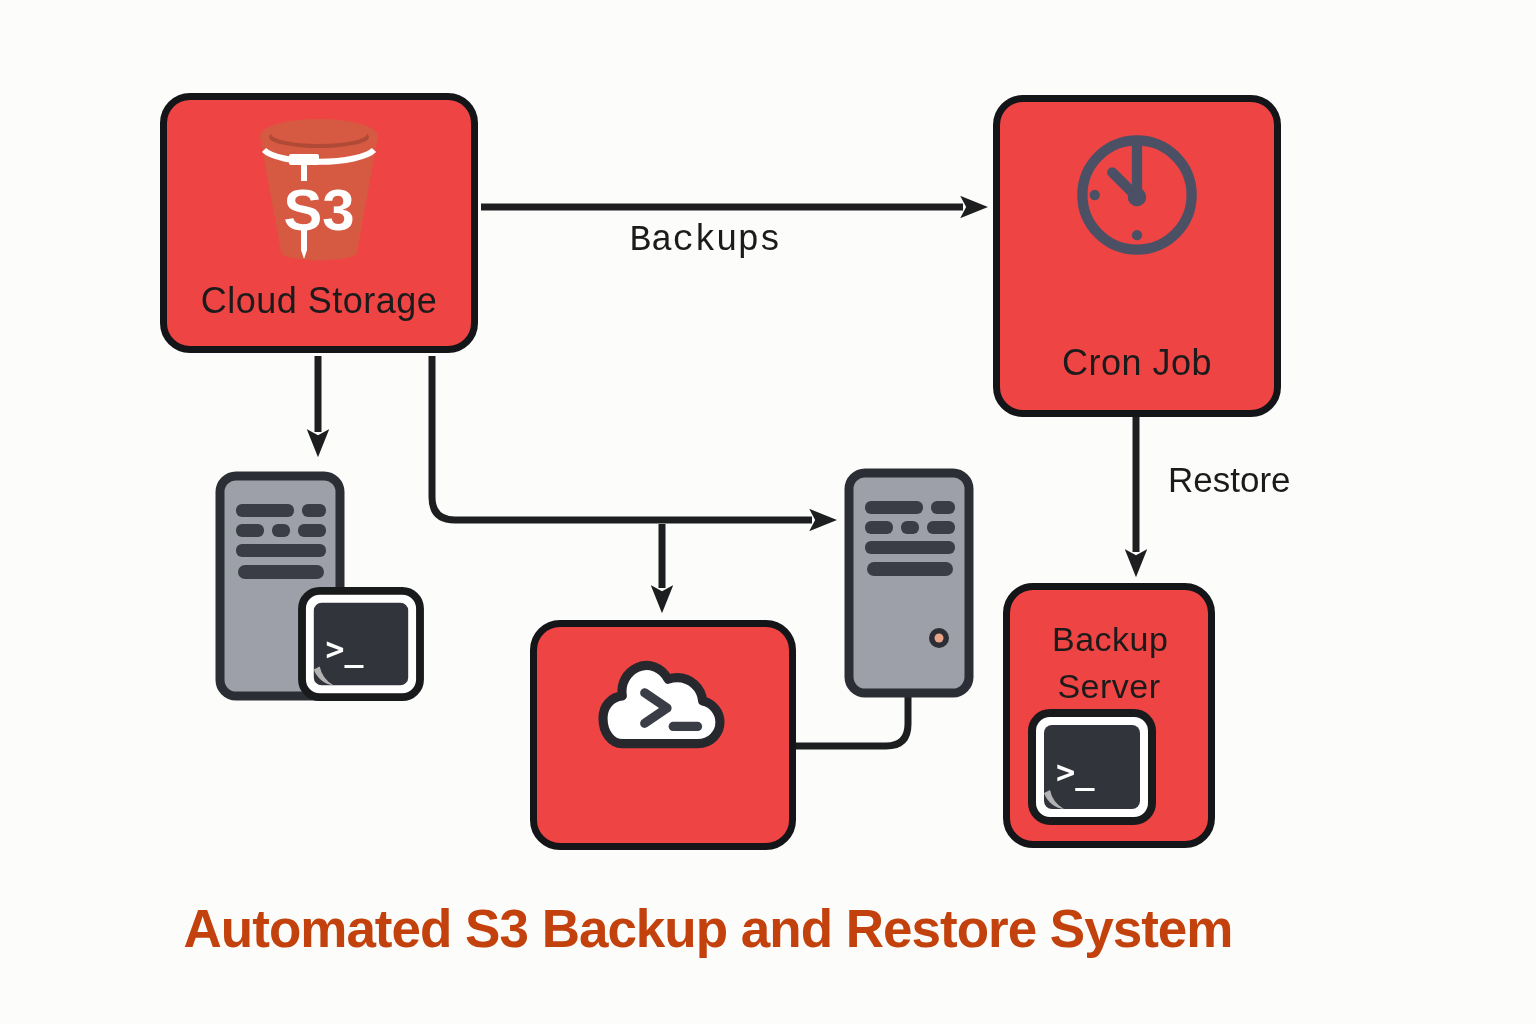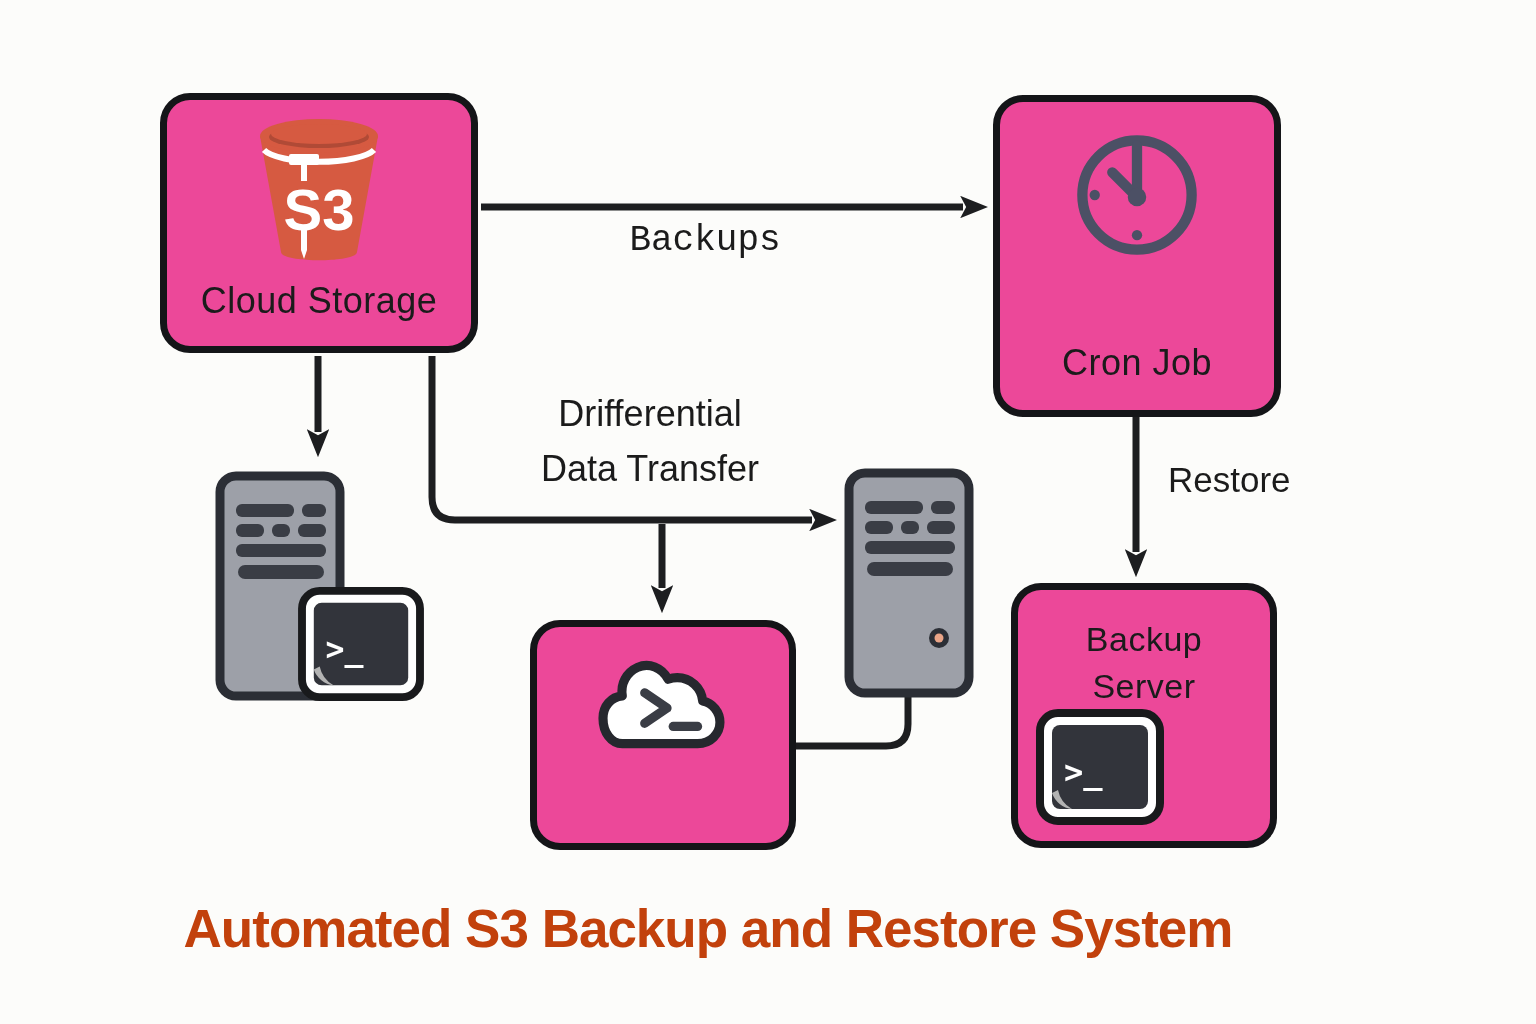--- a/index.html
+++ b/index.html
@@ -6,32 +6,32 @@
   .canvas {
     position:relative; width:1536px; height:1024px;
     background:#fcfcfa; overflow:hidden;
     font-family:"Liberation Sans", sans-serif; color:#1b1b1b;
   }
   .wires { position:absolute; left:0; top:0; width:1536px; height:1024px; }
   .wire { stroke:#1d1e20; stroke-width:7; fill:none; stroke-linejoin:round; }
 
   .box {
     position:absolute; box-sizing:border-box;
-    background:#ec4899; border:7px solid #141518; border-radius:30px;
+    background:#ef4444; border:7px solid #141518; border-radius:30px;
   }
   .node-label {
     position:absolute; left:0; right:0; text-align:center;
     font-size:36px; color:#1b1b1b; letter-spacing:0.5px;
   }
   .icon { display:block; margin:0 auto; }
 
   #cloud-storage { left:160px; top:93px;  width:318px; height:260px; }
   #cron-job      { left:993px; top:95px;  width:288px; height:322px; }
   #aws-cli       { left:530px; top:620px; width:266px; height:230px; }
-  #backup-server { left:1003px;top:583px; width:266px; height:265px;margin-left:8px; }
+  #backup-server { left:1003px;top:583px; width:212px; height:265px; }
 
   #cloud-storage .icon { margin-top:12px; }
   #cron-job .icon      { margin-top:26px; }
   #aws-cli .icon       { margin-top:16px; }
   #cloud-storage .node-label { bottom:24px; }
   #cron-job .node-label      { bottom:26px; }
   #aws-cli .node-label       { bottom:16px; font-size:38px; }
 
   #backup-server .node-label {
     top:26px; font-size:34px; line-height:47px; padding:0 42px;
@@ -157,21 +157,17 @@
     <div class="node-label">Backup Server</div>
     <svg class="terminal" width="132" height="124" viewBox="0 0 132 120">
       <rect x="6" y="6" width="120" height="108" rx="18" fill="#ffffff" stroke="#191a1c" stroke-width="8"></rect>
       <rect x="18" y="18" width="96" height="84" rx="8" fill="#32343b"></rect>
       <path d="M18,86 a24,24 0 0 0 20,16 a28,28 0 0 1 -14,-19 z" fill="#b3b3b3"></path>
       <text class="term-prompt" x="30" y="76" font-size="32">&gt;_</text>
     </svg>
   </div>
 
   <div class="edge-label" id="lbl-incremental-2">Backups</div>
-  <div class="edge-label" id="lbl-differential">
-    <span>Drifferential</span><br>
-    <span>Data Transfer</span>
-  </div>
   <div class="edge-label" id="lbl-restore">Restore</div>
 
   <div class="title">Automated S3 Backup and Restore System</div>
 
 </div>
 
 </body></html>

